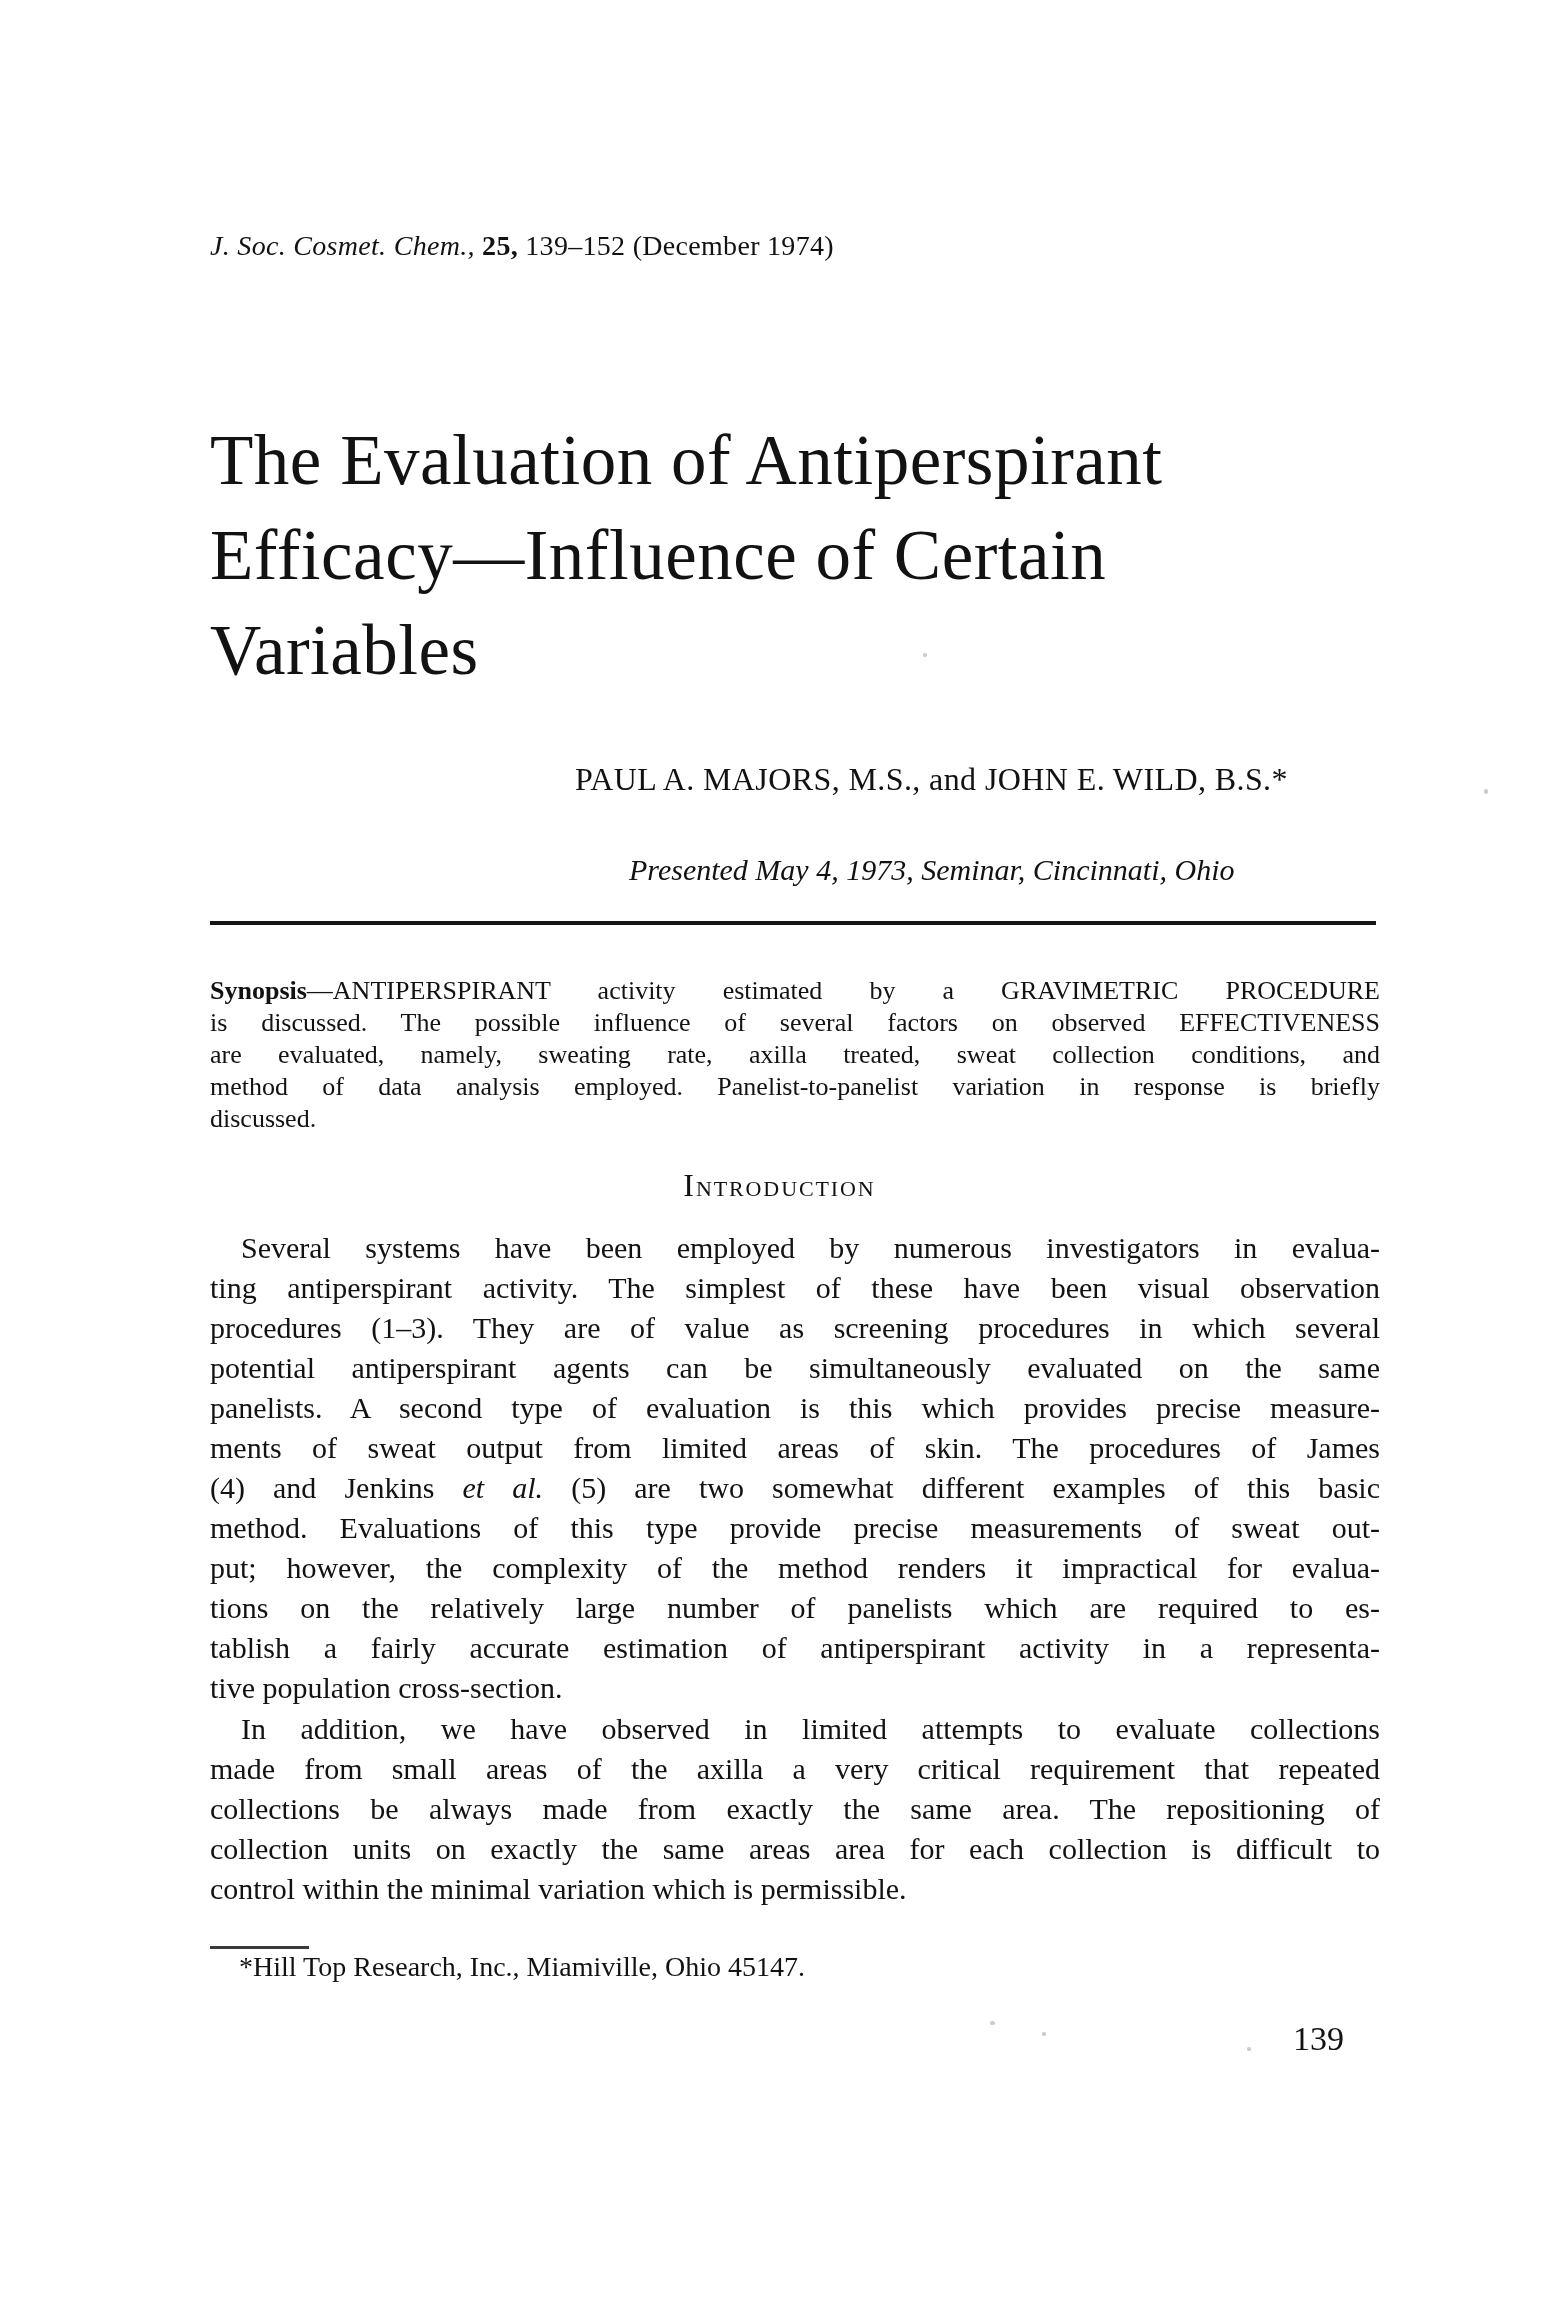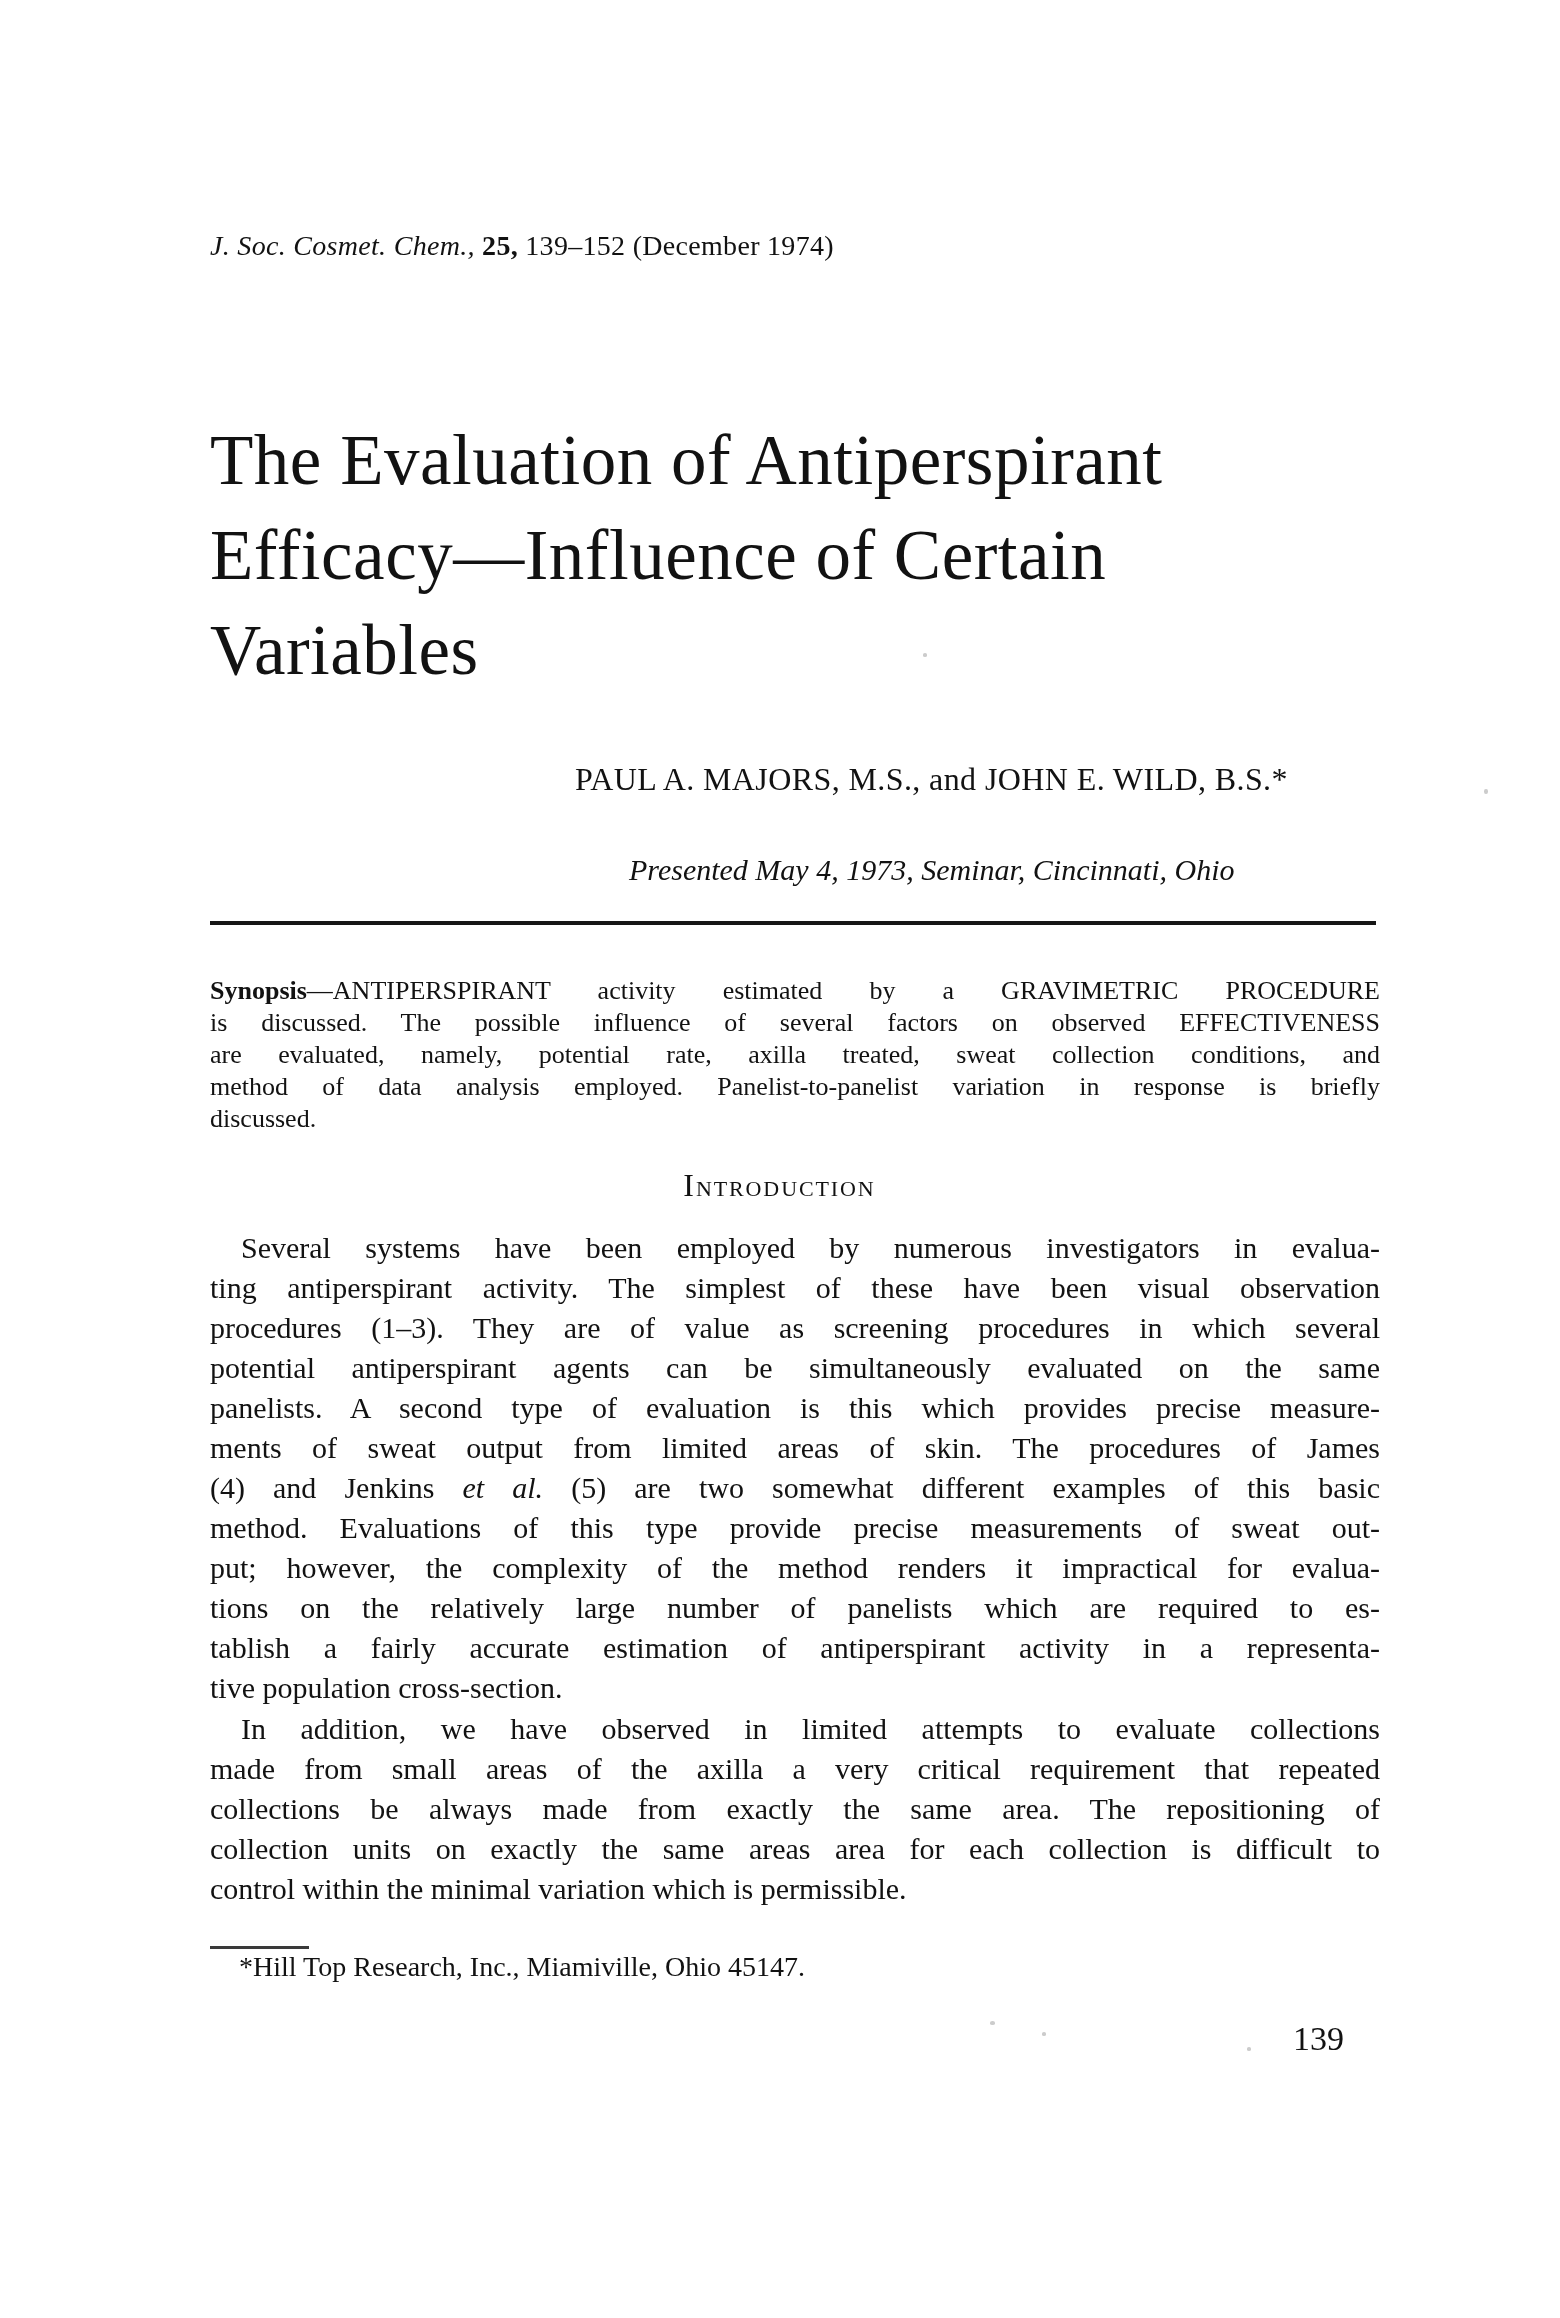--- a/index.html
+++ b/index.html
@@ -118,21 +118,21 @@
   <div class="abs authors-line">PAUL A. MAJORS, M.S., and JOHN E. WILD, B.S.*</div>
 
   <div class="abs presented-line">Presented May 4, 1973, Seminar, Cincinnati, Ohio</div>
 
   <div class="abs rule-main"></div>
 
   <div class="abs synopsis-block">
     <div class="line"><span class="syn-label">Synopsis</span><span>—ANTIPERSPIRANT activity estimated by a GRAVIMETRIC PROCEDURE</span></div>
     <div>
         <div class="line">is discussed. The possible influence of several factors on observed EFFECTIVENESS</div>
-        <div class="line">are evaluated, namely, potential rate, axilla treated, sweat collection conditions, and</div>
+        <div class="line">are evaluated, namely, sweating rate, axilla treated, sweat collection conditions, and</div>
         <div class="line">method of data analysis employed. Panelist-to-panelist variation in response is briefly</div>
         <div class="line last-line">discussed.</div>
       </div>
   </div>
 
   <div class="abs section-heading">Introduction</div>
 
   <div class="abs body-par par-1">
       <div class="line indent">Several systems have been employed by numerous investigators in evalua-</div>
       <div class="line">ting antiperspirant activity. The simplest of these have been visual observation</div>

